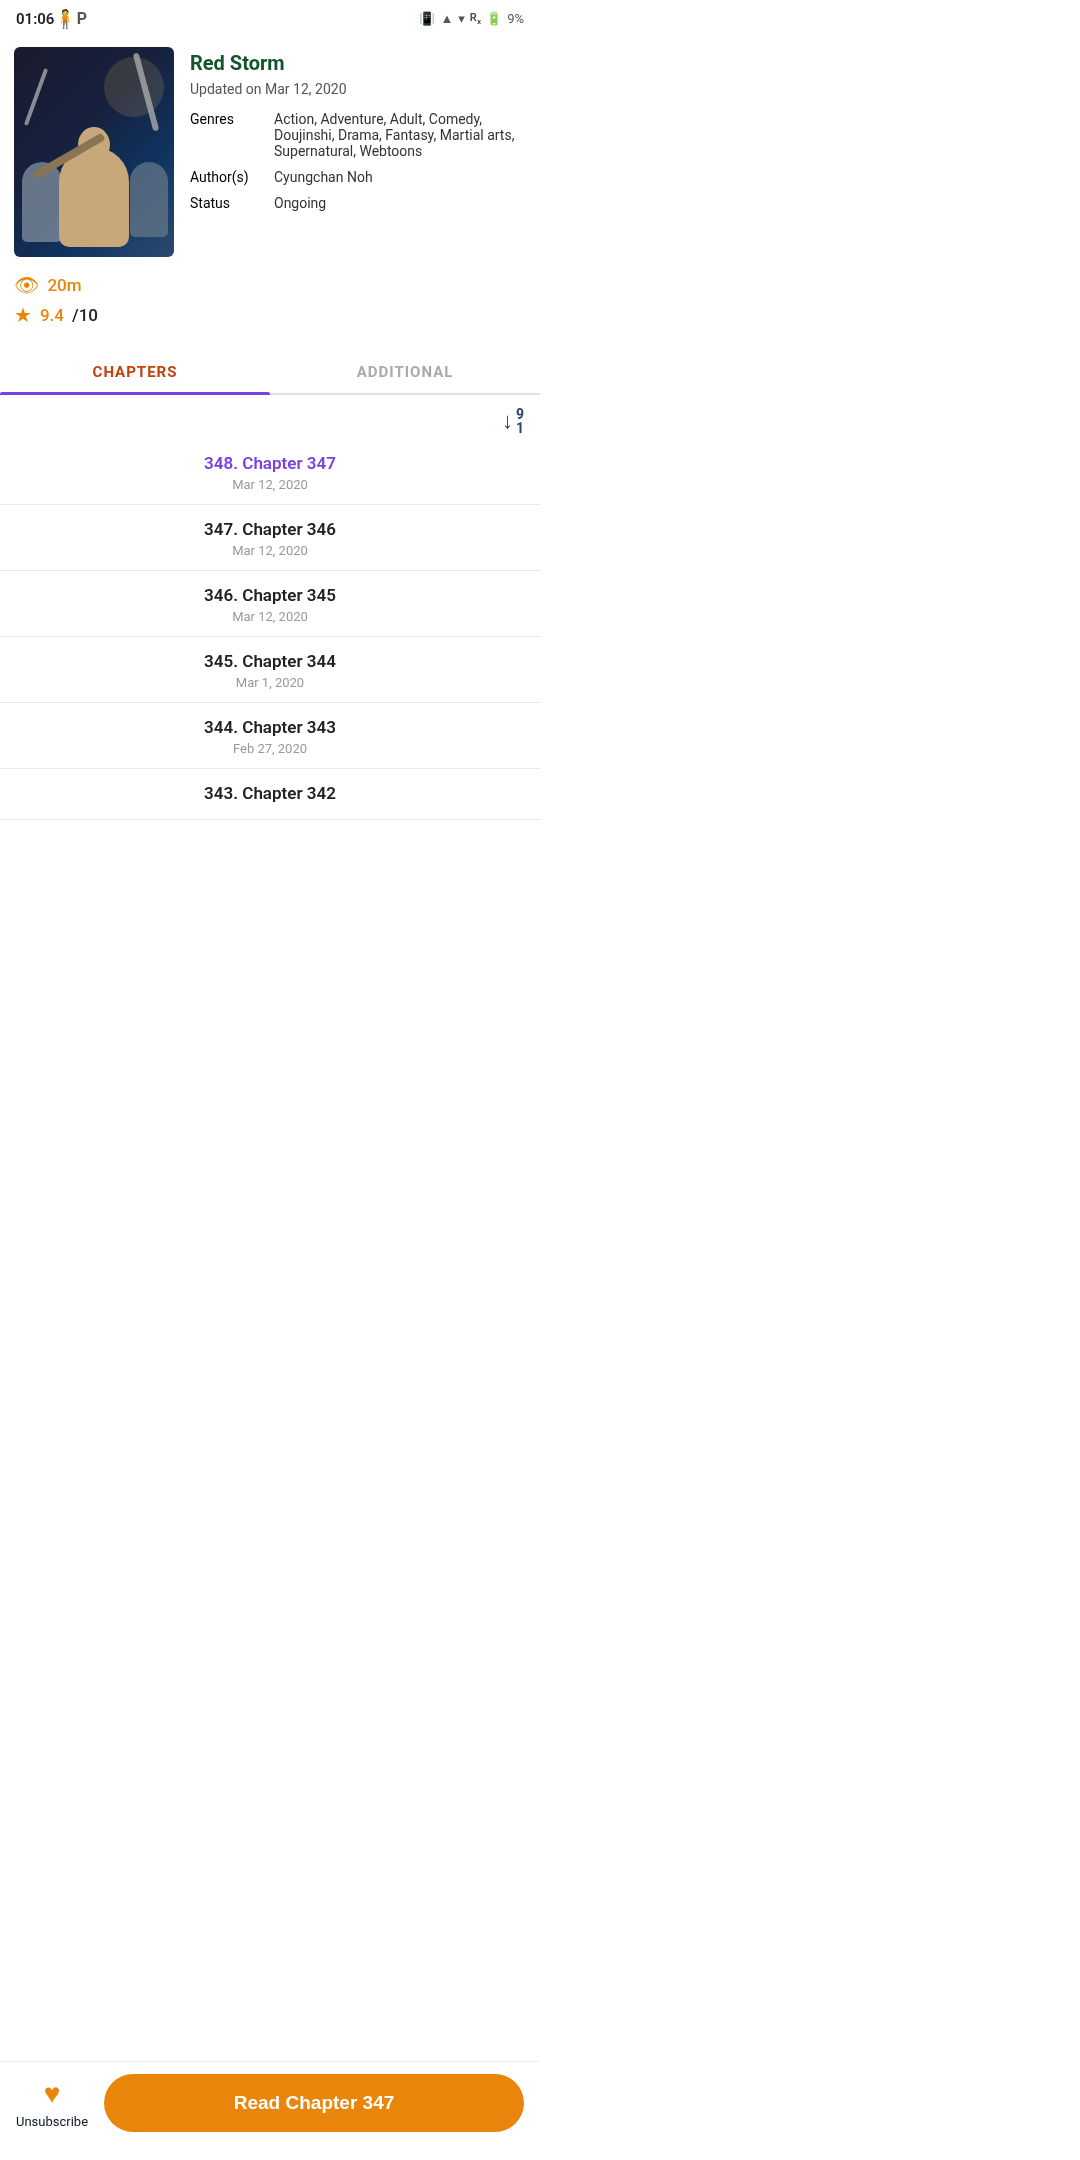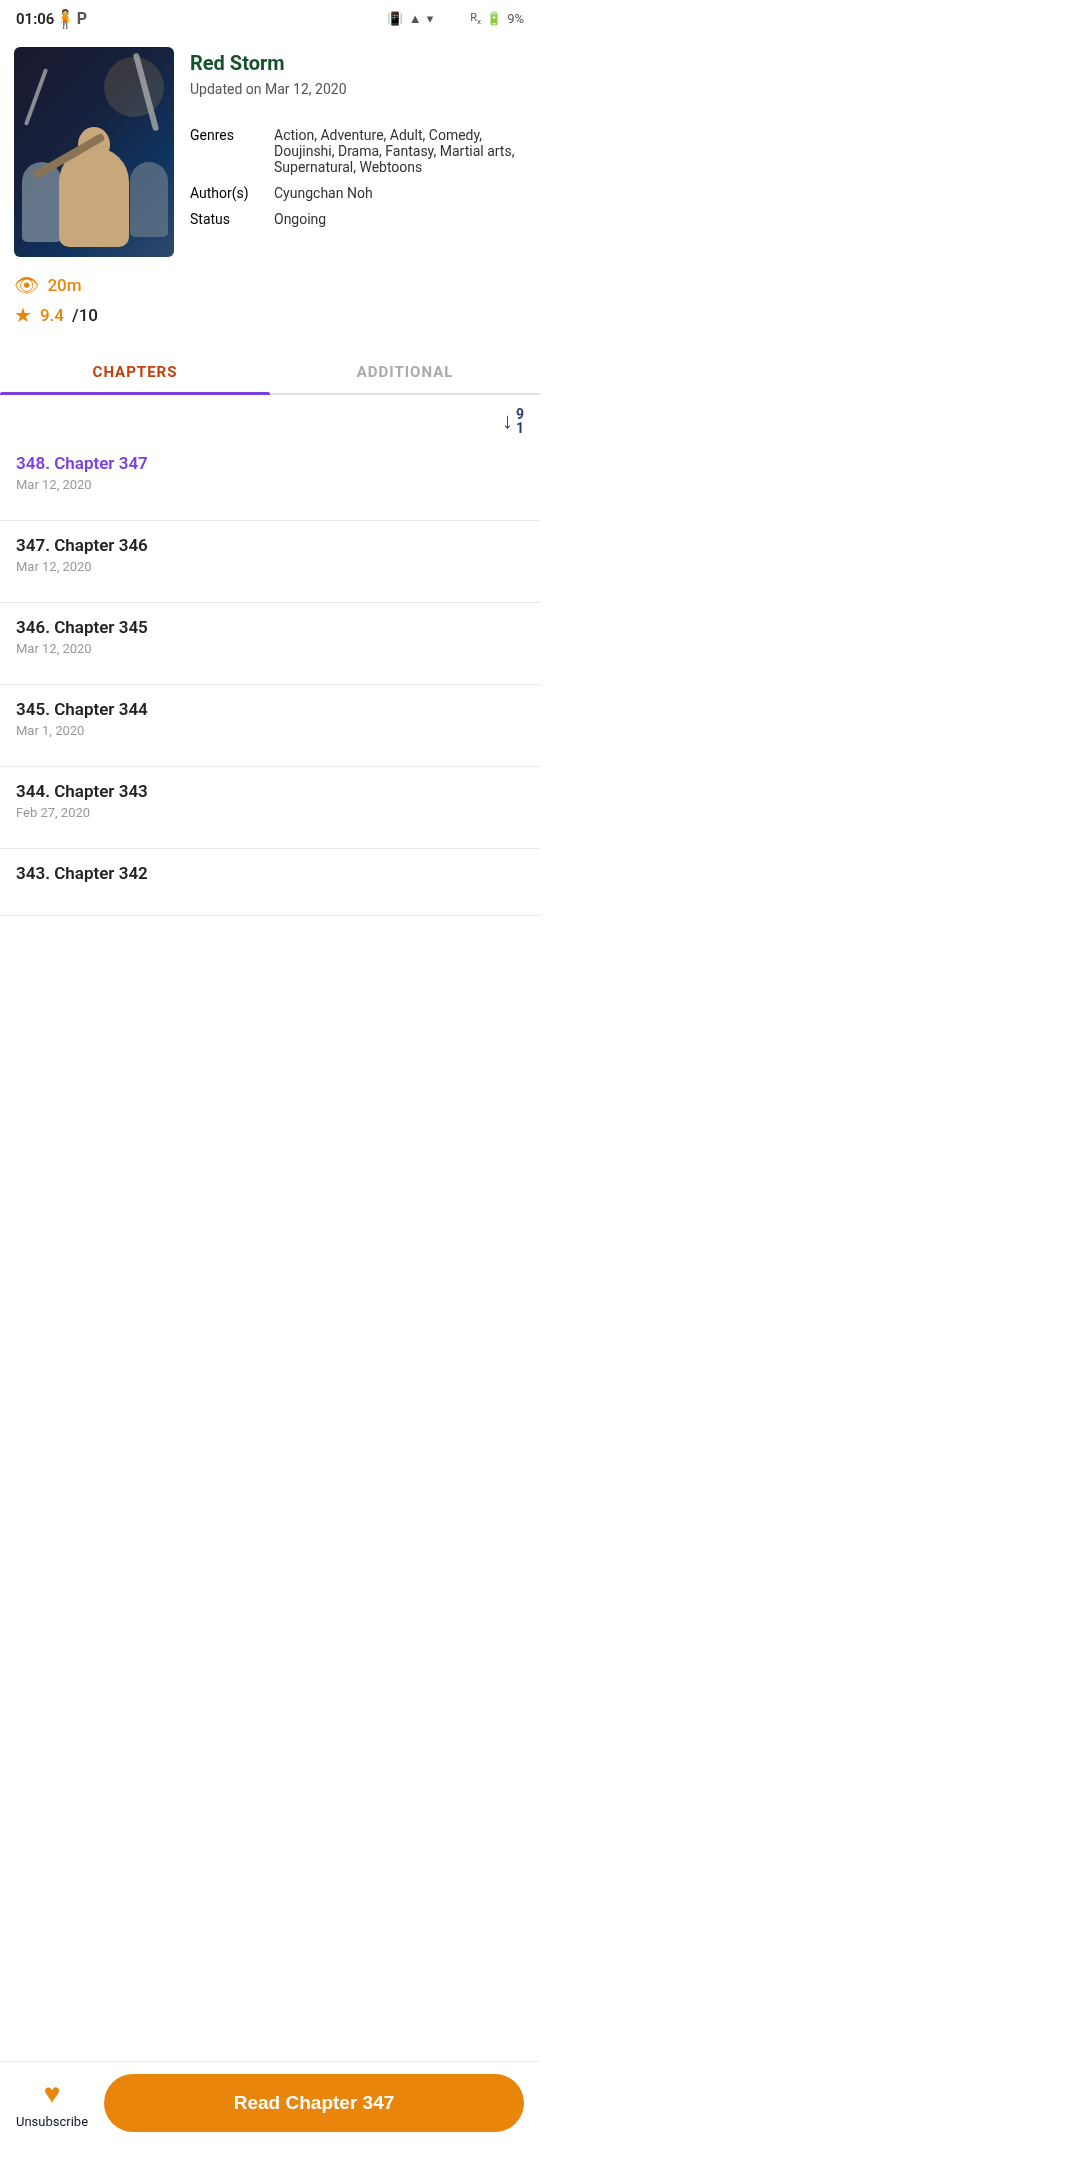--- a/index.html
+++ b/index.html
@@ -171,21 +171,21 @@
     }
     .manga-title {
       font-size: 20px;
       font-weight: 700;
       color: #14532d;
       margin-bottom: 6px;
     }
     .manga-updated {
       font-size: 14px;
       color: #888;
-      margin-bottom: 30px;
+      margin-bottom: 14px;
     }
     .manga-updated span {
       color: #555;
     }
     .info-row {
       display: flex;
       gap: 12px;
       margin-bottom: 10px;
       align-items: flex-start;
     }
@@ -255,22 +255,23 @@
       flex-direction: column;
       line-height: 1;
       color: #2c3e6e;
     }
 
     .chapter-list {
       list-style: none;
     }
     .chapter-item {
       border-bottom: 1px solid #e8e8e8;
-      padding: 14px 16px 28px 16px;
+      padding: 14px 16px 12px 16px;
       cursor: pointer;
+      text-align: center;
     }
     .chapter-title {
       font-size: 17px;
       font-weight: 600;
       color: #222;
       margin-bottom: 4px;
     }
     .chapter-title.newest {
       color: #7b3fe4;
     }
@@ -335,21 +336,21 @@
   <div class="status-bar">
     <div class="status-left">
       <span class="status-time">01:06</span>
       <span style="font-size:18px;">🧍</span>
       <span style="font-size:16px; font-weight:700; color:#555;">P</span>
     </div>
     <div class="status-icons">
       <span>📳</span>
       <span style="font-size:13px;">▲</span>
       <span>▾</span>
-      <span style="font-size:11px; font-weight:400;margin-left:32px;">R<sub style="font-size:8px;">x</sub></span>
+      <span style="font-size:11px; font-weight:700;">R<sub style="font-size:8px;">x</sub></span>
       <span style="font-size:13px;">🔋</span>
       <span style="font-size:13px;">9%</span>
     </div>
   </div>
 
   <div class="manga-header">
     <div class="manga-cover-wrap">
       <div class="manga-cover">
         <div class="manga-cover-art">
           <div class="cover-bg-circle"></div>

